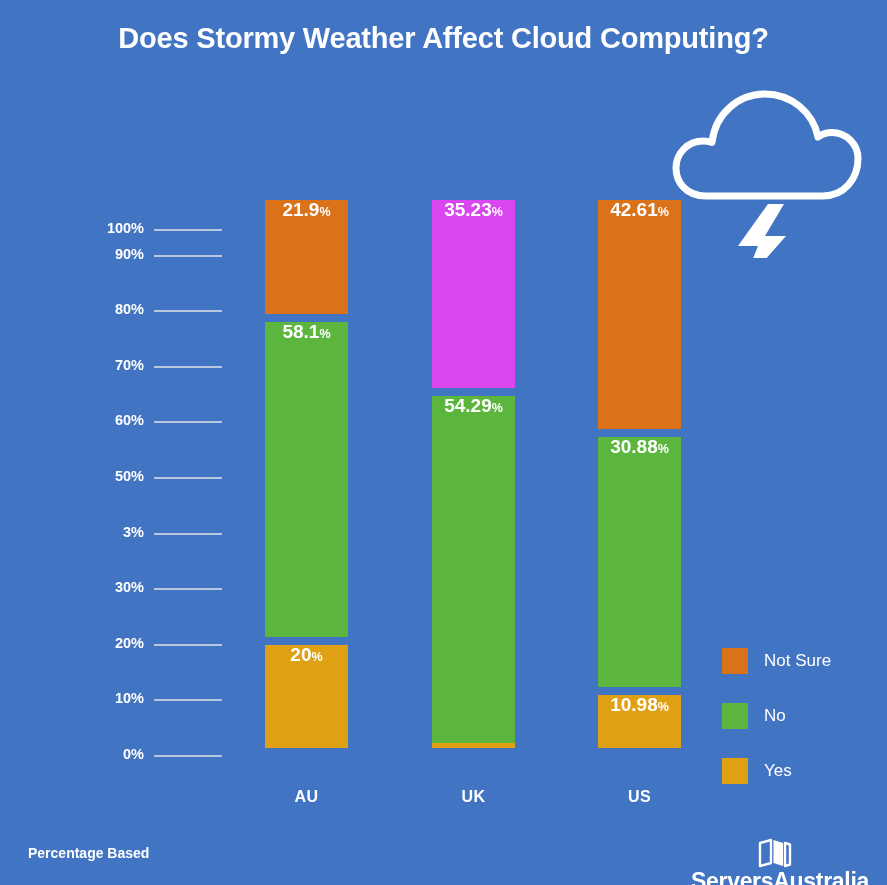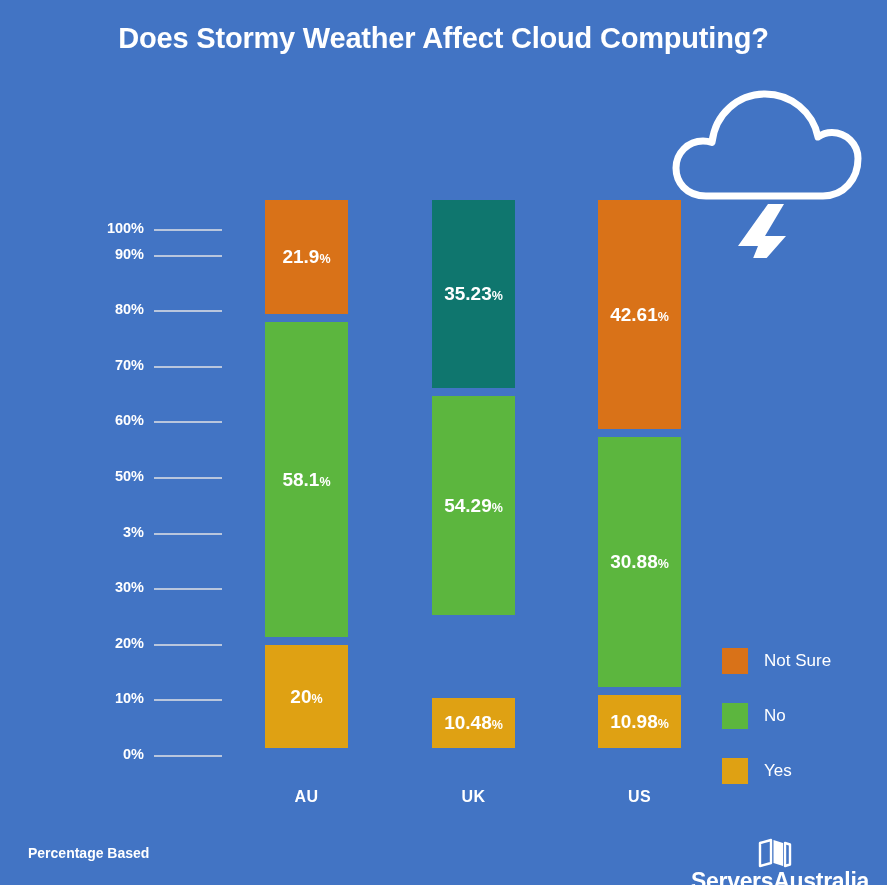--- a/index.html
+++ b/index.html
@@ -86,21 +86,20 @@
   .bar-column {
     position: absolute;
     width: 83px;
   }
   .bar-seg {
     position: absolute;
     left: 0;
     width: 83px;
     box-sizing: border-box;
     display: flex;
-    align-items: center;
     justify-content: center;
   }
   .seg-label {
     color: #ffffff;
     font-weight: bold;
     font-size: 19px;
     white-space: nowrap;
     line-height: 1;
     font-family: "Liberation Sans", sans-serif;
   }
@@ -247,24 +246,24 @@
         </div>
         <div class="bar-seg" style="top: 200px; height: 113.764px; background: rgb(217, 114, 24);">
           <span class="seg-label"><span>21.9</span><span class="pct">%</span></span>
         </div>
         <div class="cat-label" style="top: 788px;">AU</div>
       </div>
       <div class="bar-column" style="left: 432px; top: 0px; height: 885px;">
         <div class="bar-seg" style="top: 697.731px; height: 50.2688px; background: rgb(223, 161, 19);">
           <span class="seg-label"><span>10.48</span><span class="pct">%</span></span>
         </div>
-        <div class="bar-seg" style="top: 395.879px; height: 219px; background: rgb(92, 182, 62);">
+        <div class="bar-seg" style="top: 395.879px; height: 347px; background: rgb(92, 182, 62);">
           <span class="seg-label"><span>54.29</span><span class="pct">%</span></span>
         </div>
-        <div class="bar-seg" style="top: 200px; height: 187.879px; background: #0f766e;">
+        <div class="bar-seg" style="top: 200px; height: 187.879px; background: #d946ef;">
           <span class="seg-label"><span>35.23</span><span class="pct">%</span></span>
         </div>
         <div class="cat-label" style="top: 788px;">UK</div>
       </div>
       <div class="bar-column" style="left: 598px; top: 0px; height: 885px;">
         <div class="bar-seg" style="top: 694.951px; height: 53.0488px; background: rgb(223, 161, 19);">
           <span class="seg-label"><span>10.98</span><span class="pct">%</span></span>
         </div>
         <div class="bar-seg" style="top: 436.912px; height: 250.04px; background: rgb(92, 182, 62);">
           <span class="seg-label"><span>30.88</span><span class="pct">%</span></span>

